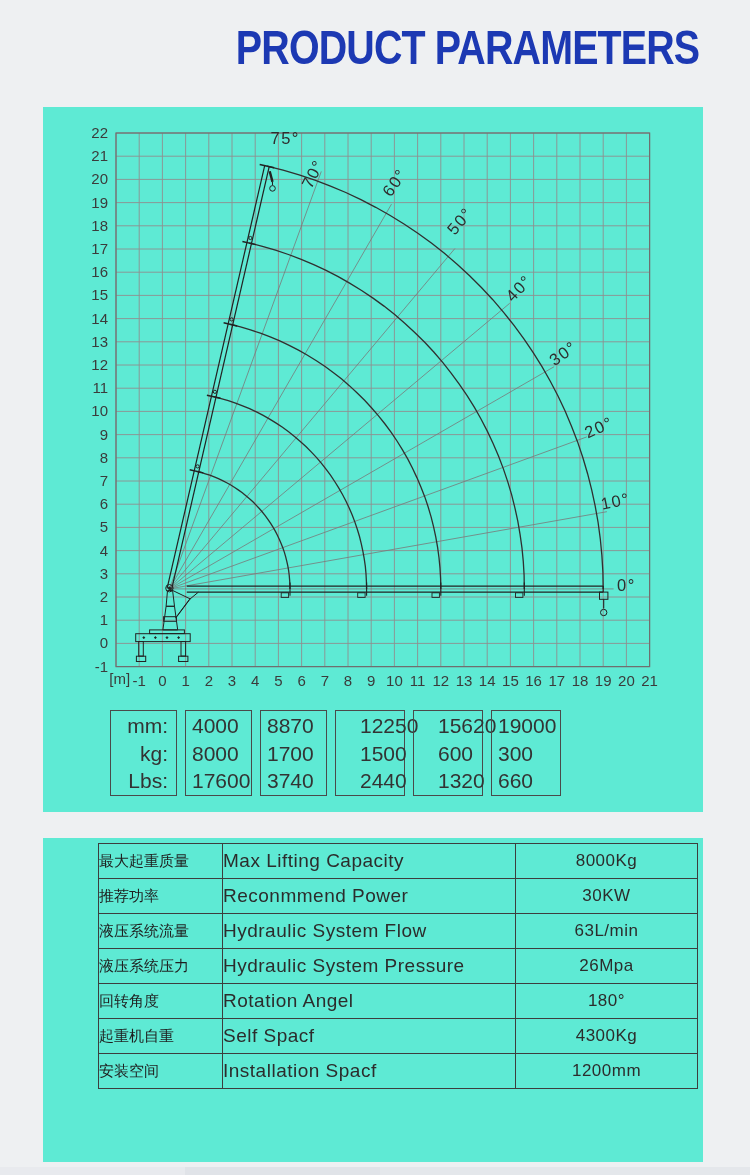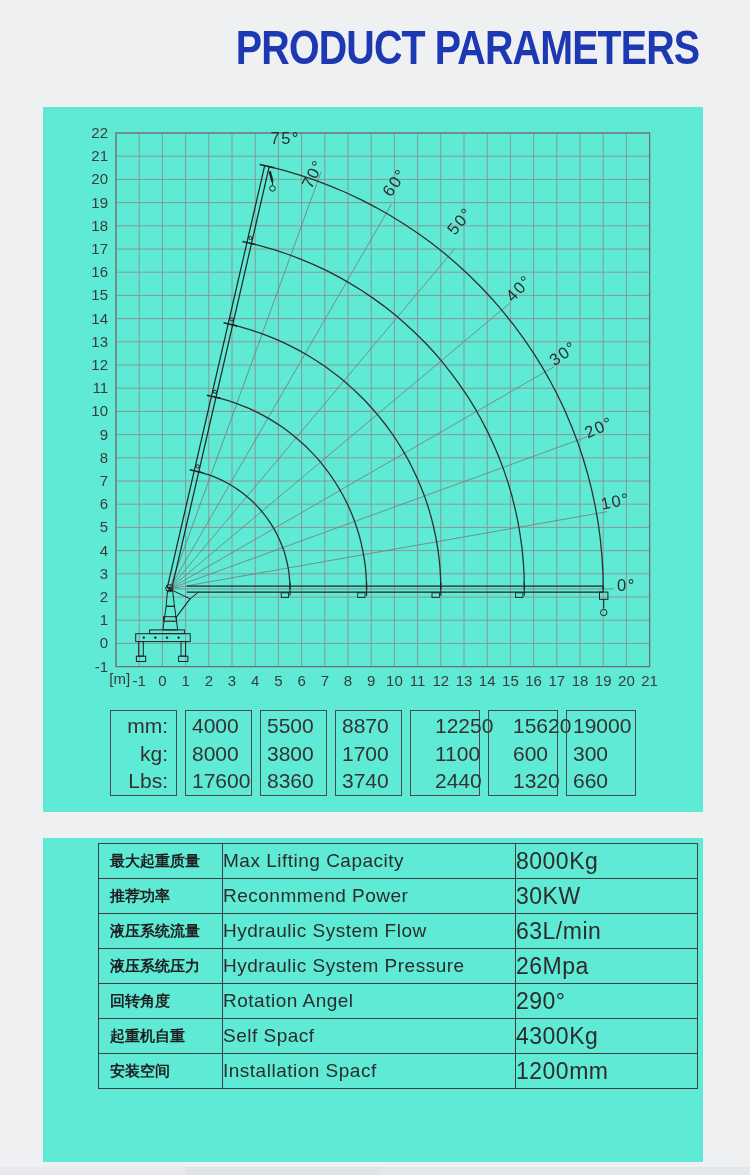--- a/index.html
+++ b/index.html
@@ -26,23 +26,23 @@
   .lbox{
     border:1.5px solid #4a4a4a;margin-right:8px;box-sizing:border-box;
     padding:1px 6px;height:86px;font-size:21px;color:#333;line-height:27.5px;
   }
   .lbox div{white-space:nowrap;}
   .lbox.labels{text-align:right;padding-right:8px;}
   .w67{width:67px;} .w70{width:70px;padding-left:24px;} .w82{width:70px;}
   
   #spec{position:absolute;left:55px;top:5px;border-collapse:collapse;}
   #spec td{border:1.4px solid #3d3d3d;height:35px;box-sizing:border-box;padding:0;}
-  #spec td.cn{width:124px;font-size:15px;padding-left:11px;color:#1f1f1f;font-weight:bold;}
+  #spec td.cn{width:124px;font-size:15px;color:#1f1f1f;}
   #spec td.en{width:293px;font-size:19px;letter-spacing:.5px;color:#2c2c2c;}
-  #spec td.val{width:182px;text-align:left;font-size:23px;letter-spacing:.5px;color:#2c2c2c;}
+  #spec td.val{width:182px;text-align:center;font-size:17px;letter-spacing:.5px;color:#2c2c2c;}
   .footer-strip{position:absolute;top:1167px;left:0;width:750px;height:8px;background:#e8eaee;}
   .footer-strip .seg1{position:absolute;left:185px;top:0;width:195px;height:8px;background:#e0e3e8;}
   .footer-strip .seg2{position:absolute;left:380px;top:0;width:370px;height:8px;background:#e4e7eb;}
 </style>
 </head>
 <body>
 
 <h1 class="page-title"><span>PRODUCT PARAMETERS</span></h1>
 
 <div class="card" id="card-chart">
@@ -236,32 +236,27 @@
       <div>mm:</div>
       <div>kg:</div>
       <div>Lbs:</div>
     </div>
     <div class="lbox w67">
       <div>4000</div>
       <div>8000</div>
       <div>17600</div>
     </div>
     <div class="lbox w67">
-      <div>5500</div>
-      <div>3800</div>
-      <div>8360</div>
-    </div>
-    <div class="lbox w67">
       <div>8870</div>
       <div>1700</div>
       <div>3740</div>
     </div>
     <div class="lbox w70">
       <div>12250</div>
-      <div>1100</div>
+      <div>1500</div>
       <div>2440</div>
     </div>
     <div class="lbox w70">
       <div>15620</div>
       <div>600</div>
       <div>1320</div>
     </div>
     <div class="lbox w82">
       <div>19000</div>
       <div>300</div>
@@ -289,21 +284,21 @@
         <td class="val">63L/min</td>
       </tr>
       <tr>
         <td class="cn">液压系统压力</td>
         <td class="en">Hydraulic System Pressure</td>
         <td class="val">26Mpa</td>
       </tr>
       <tr>
         <td class="cn">回转角度</td>
         <td class="en">Rotation Angel</td>
-        <td class="val">290°</td>
+        <td class="val">180°</td>
       </tr>
       <tr>
         <td class="cn">起重机自重</td>
         <td class="en">Self Spacf</td>
         <td class="val">4300Kg</td>
       </tr>
       <tr>
         <td class="cn">安装空间</td>
         <td class="en">Installation Spacf</td>
         <td class="val">1200mm</td>

